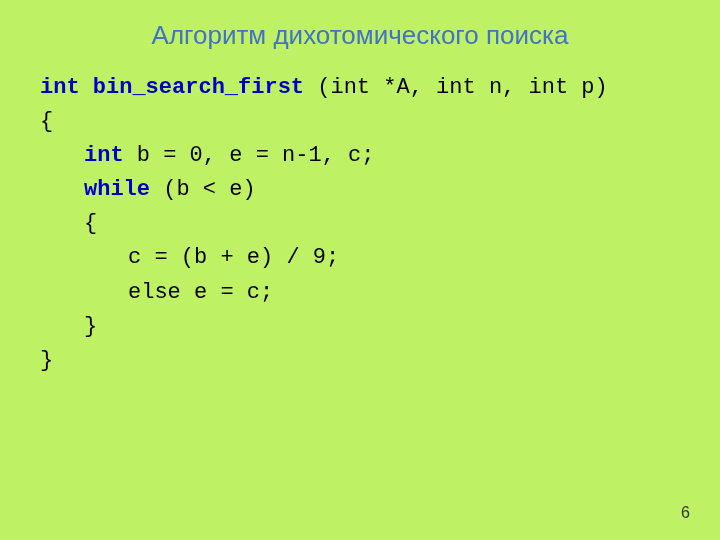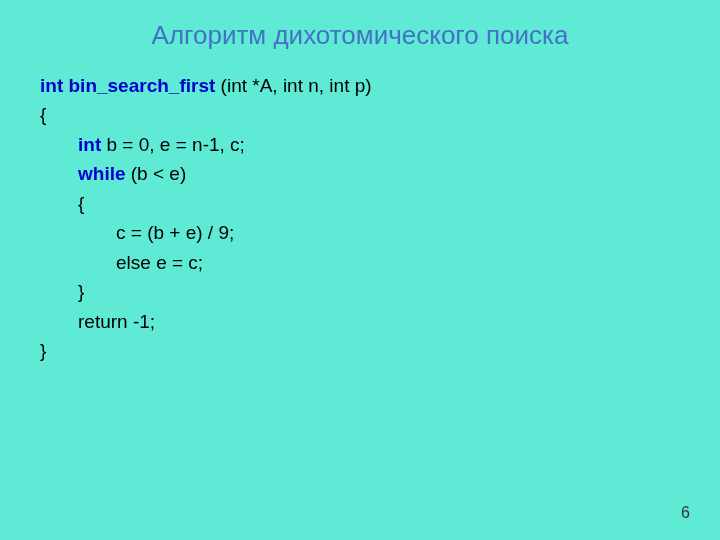--- a/index.html
+++ b/index.html
@@ -13,37 +13,37 @@
       height: 540px;
       background: #ffffff;
       font-family: Arial, sans-serif;
       overflow: hidden;
       position: relative;
     }
 
     .slide {
       width: 720px;
       height: 540px;
-      background: #5eead4;
+      background: #bef264;
       position: relative;
       padding: 20px 30px;
     }
 
     .title {
       text-align: center;
       font-size: 26px;
       color: #4472C4;
       font-weight: normal;
       margin-bottom: 20px;
       font-family: Arial, sans-serif;
     }
 
     .code-block {
-      font-family: Liberation Sans, sans-serif;
-      font-size: 19px;
+      font-family: Liberation Mono, monospace;
+      font-size: 22px;
       line-height: 1.55;
       color: #000000;
       padding-left: 10px;
     }
 
     .keyword {
       color: #0000CC;
       font-weight: bold;
     }
 
@@ -109,23 +109,20 @@
 
     <div class="indent2">
       <span>else e = c;</span>
     </div>
 
     <div class="indent1">
       <span>}</span>
     </div>
 
 
-    <div class="indent1">
-      <span>return -1;</span>
-    </div>
 
     <div>
       <span>}</span>
     </div>
   </div>
 
   <div class="page-number">6</div>
 </div>
 
 </body></html>

